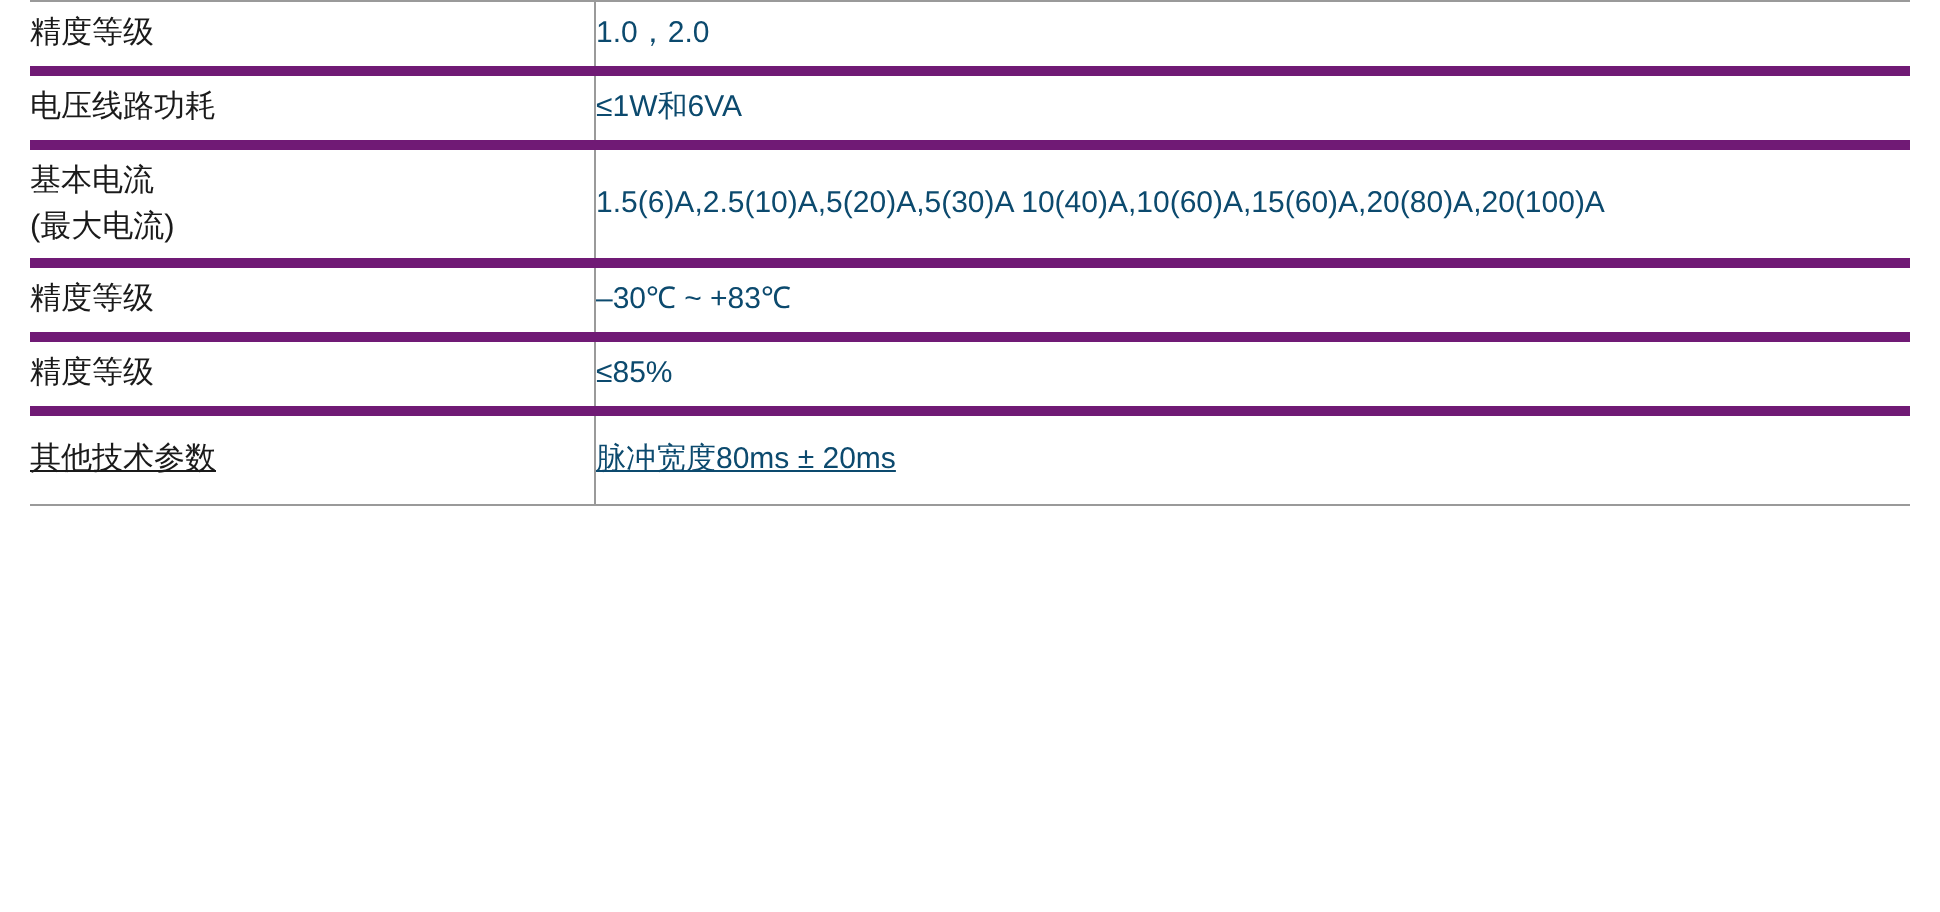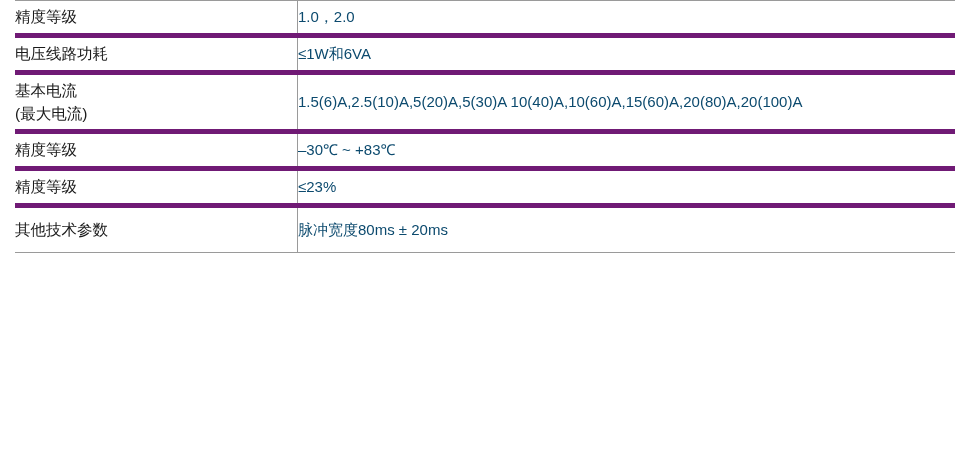--- a/index.html
+++ b/index.html
@@ -46,21 +46,21 @@
     margin-left: 16px;
   }
   td.value-cell {
     padding: 11px 10px 11px 24px;
     font-size: 15px;
     line-height: 1.55;
     color: #0c4a6e;
     white-space: pre-line;
   }
   .row-h-small td { height: 32px; }
-  .row-h-med td { height: 44px; }
+  .row-h-med td { height: 44px; text-decoration: underline; }
   .row-h-tall td { height: 54px; }
 </style>
 </head>
 <body>
 
 <div class="spec-table-wrap">
   <table class="spec-table">
     <tbody>
       <tr class="row-h-small">
         <td class="label-cell">精度等级</td>
@@ -74,21 +74,21 @@
         <td class="label-cell"> 基本电流
 (最大电流)</td>
         <td class="value-cell">1.5(6)A,2.5(10)A,5(20)A,5(30)A 10(40)A,10(60)A,15(60)A,20(80)A,20(100)A</td>
       </tr>
       <tr class="row-h-small">
         <td class="label-cell">精度等级</td>
         <td class="value-cell">–30℃ ~ +83℃</td>
       </tr>
       <tr class="row-h-small">
         <td class="label-cell">精度等级</td>
-        <td class="value-cell">≤23%</td>
+        <td class="value-cell">≤85%</td>
       </tr>
       <tr class="row-h-med">
         <td class="label-cell">其他技术参数</td>
         <td class="value-cell">脉冲宽度80ms ± 20ms</td>
       </tr>
     </tbody>
   </table>
 </div>
 
 </body></html>

